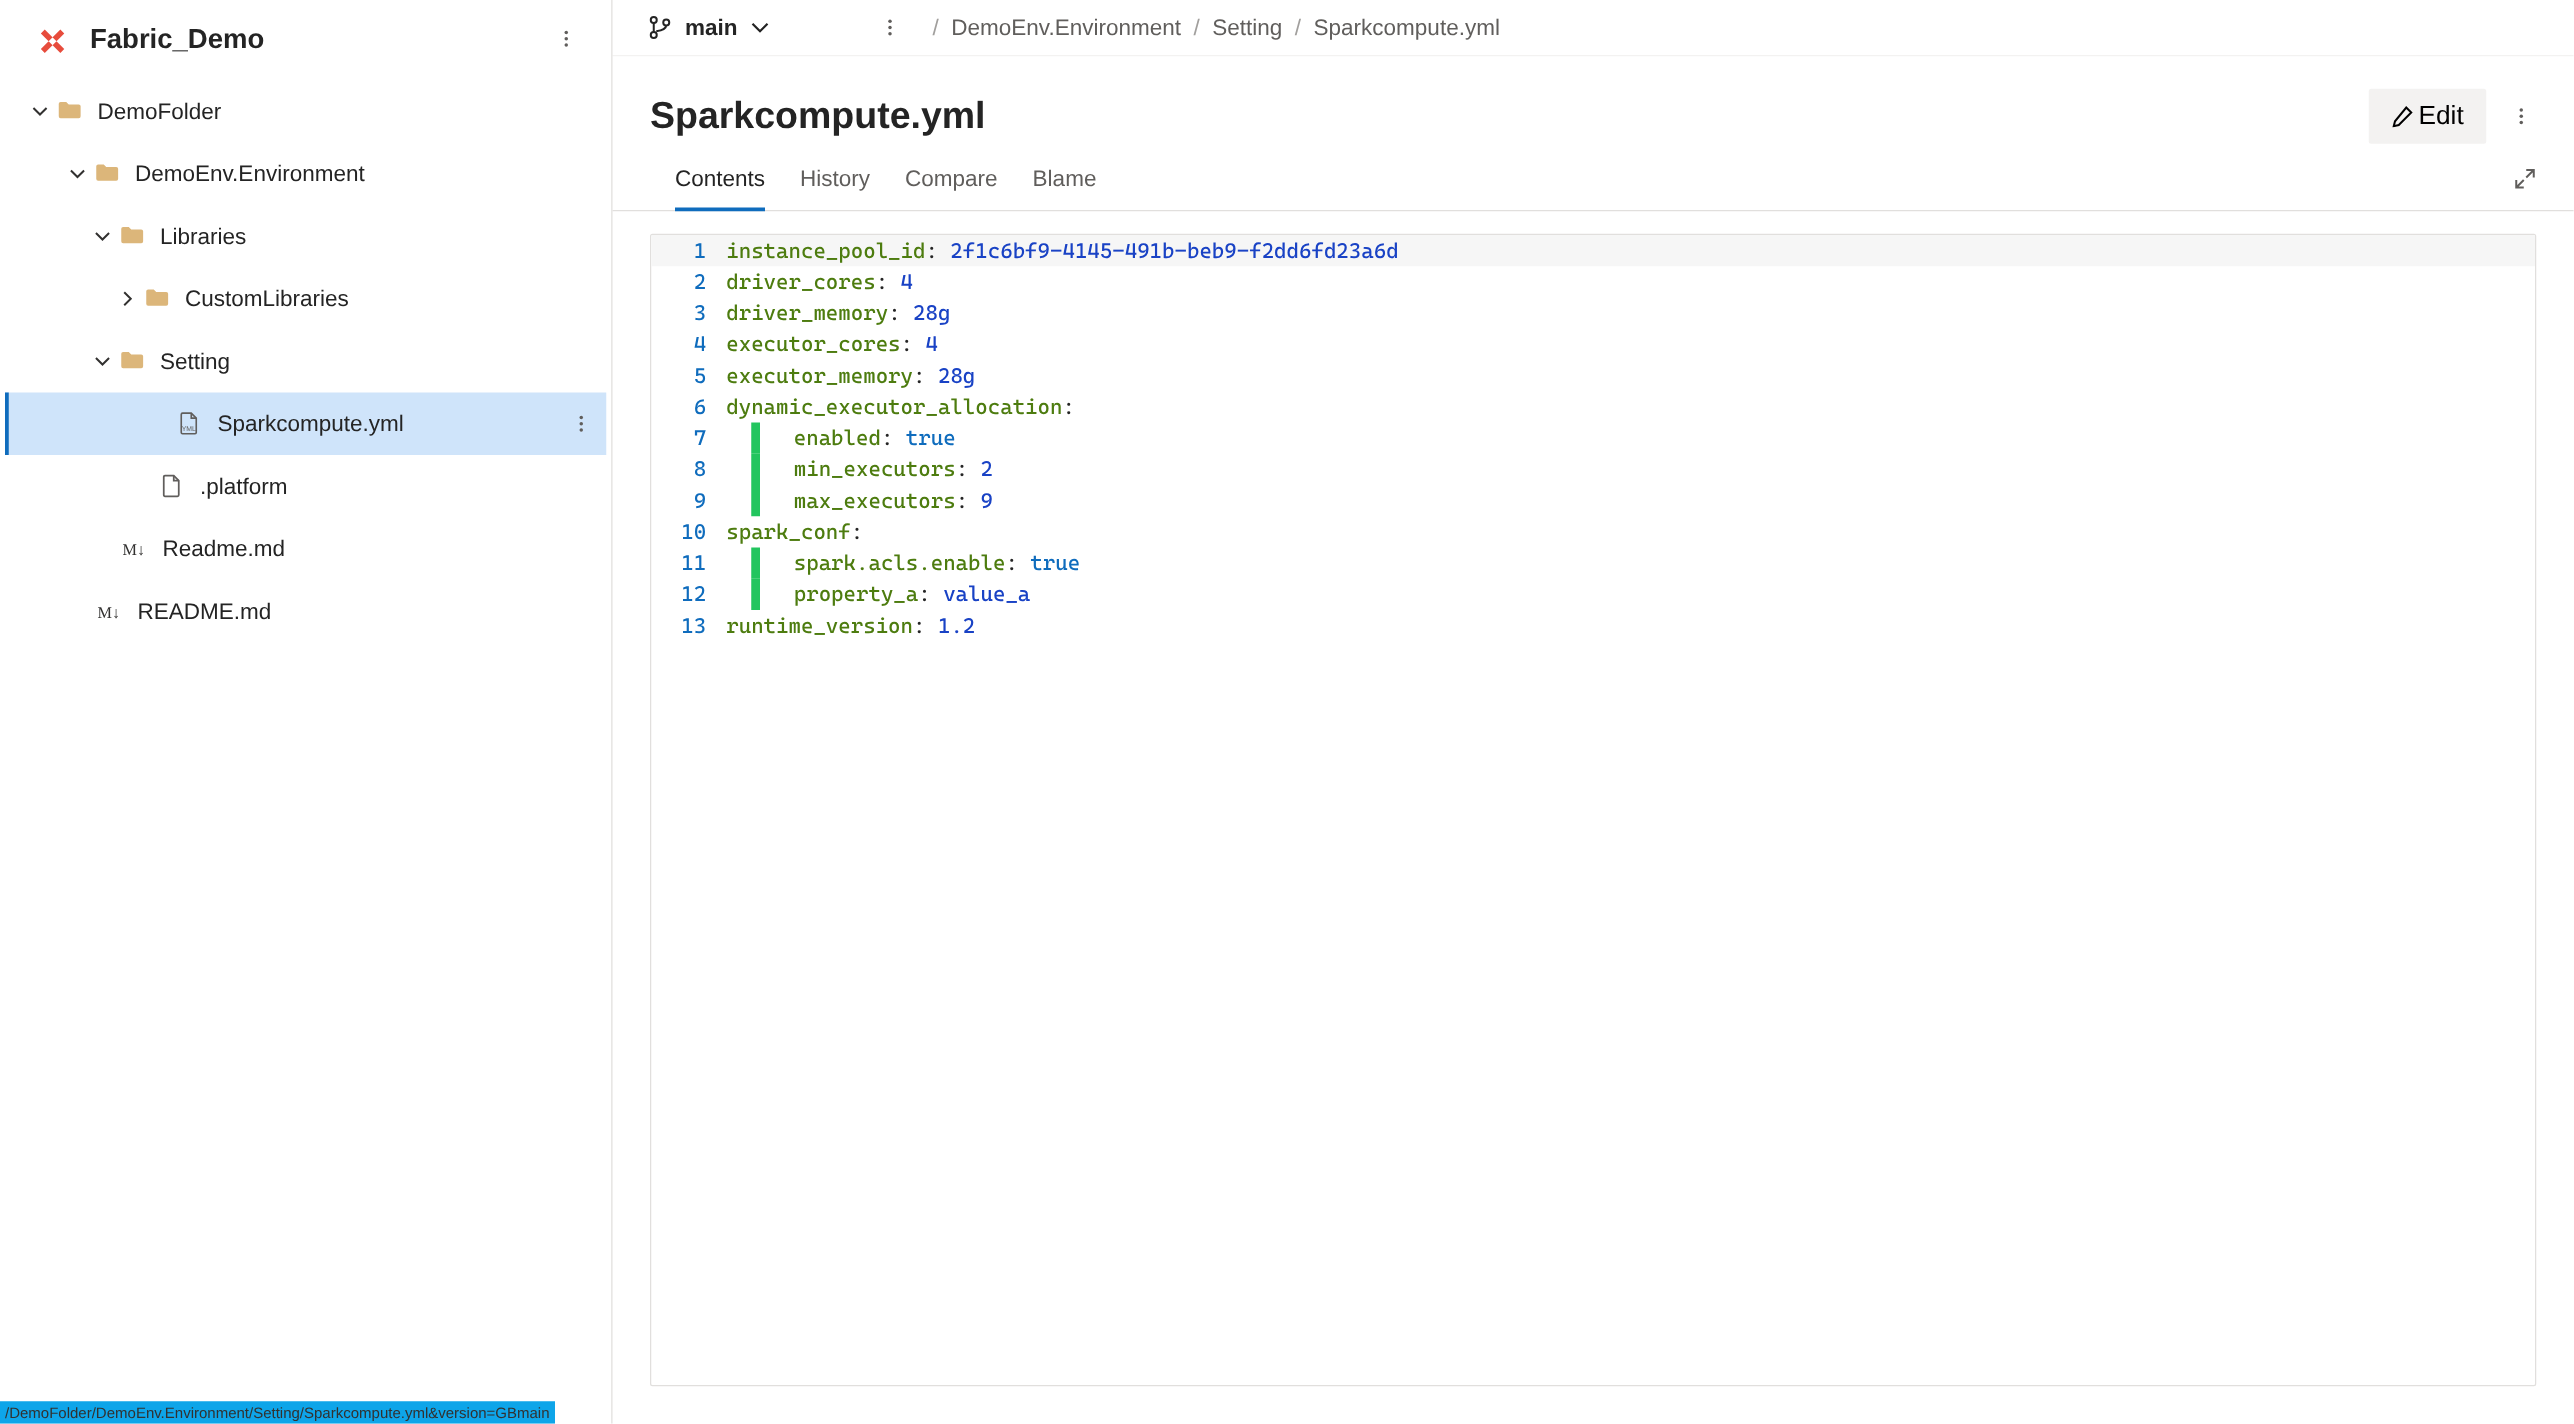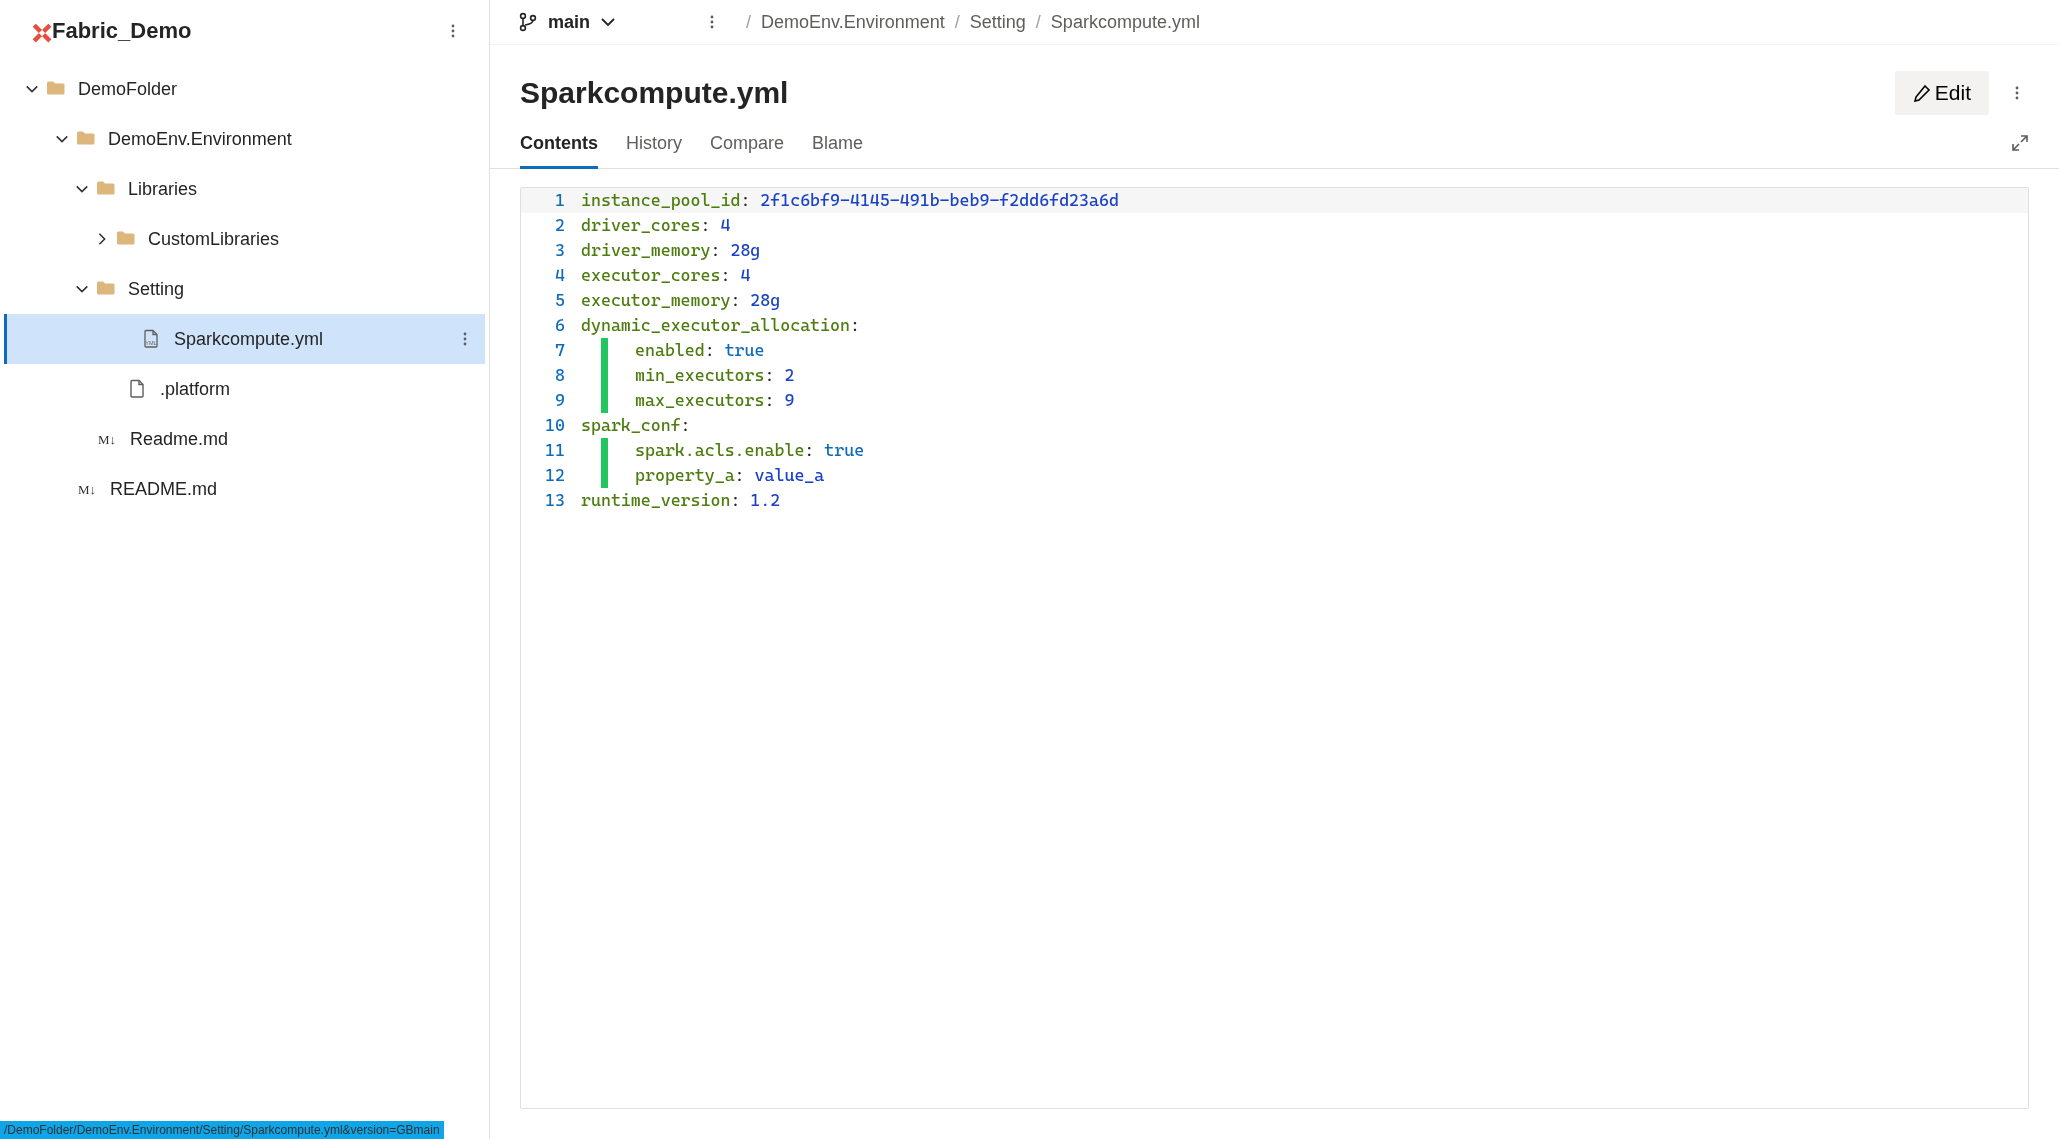--- a/index.html
+++ b/index.html
@@ -16,21 +16,21 @@
       width: 490px;
       border-right: 1px solid #e1dfdd;
       display: flex;
       flex-direction: column;
       position: relative;
     }
     .sidebar-header {
       display: flex;
       align-items: center;
       padding: 18px 24px 12px 28px;
-      gap: 0;
+      gap: 20px;
     }
     .repo-icon {
       width: 24px;
       height: 24px;
       flex-shrink: 0;
     }
     .repo-title {
       font-size: 22px;
       font-weight: 600;
       flex: 1;
@@ -158,21 +158,21 @@
       align-items: center;
     }
     .tab {
       font-size: 18px;
       padding-bottom: 12px;
       color: #605e5c;
       cursor: pointer;
       border-bottom: 3px solid transparent;
       margin-bottom: -1px;
     }
-    .tab.active { color: #242424; font-weight: 700; border-bottom-color: #0f6cbd; }
+    .tab.active { color: #242424; font-weight: 400; border-bottom-color: #0f6cbd; margin-left: 20px; }
     .tabs-spacer { flex:1; }
     .expand-icon { color:#605e5c; cursor:pointer; padding-bottom:12px; }
 
     .code-area {
       margin: 18px 30px 30px 30px;
       border: 1px solid #e1dfdd;
       border-radius: 2px;
       flex: 1;
       overflow: auto;
       background: #fff;

